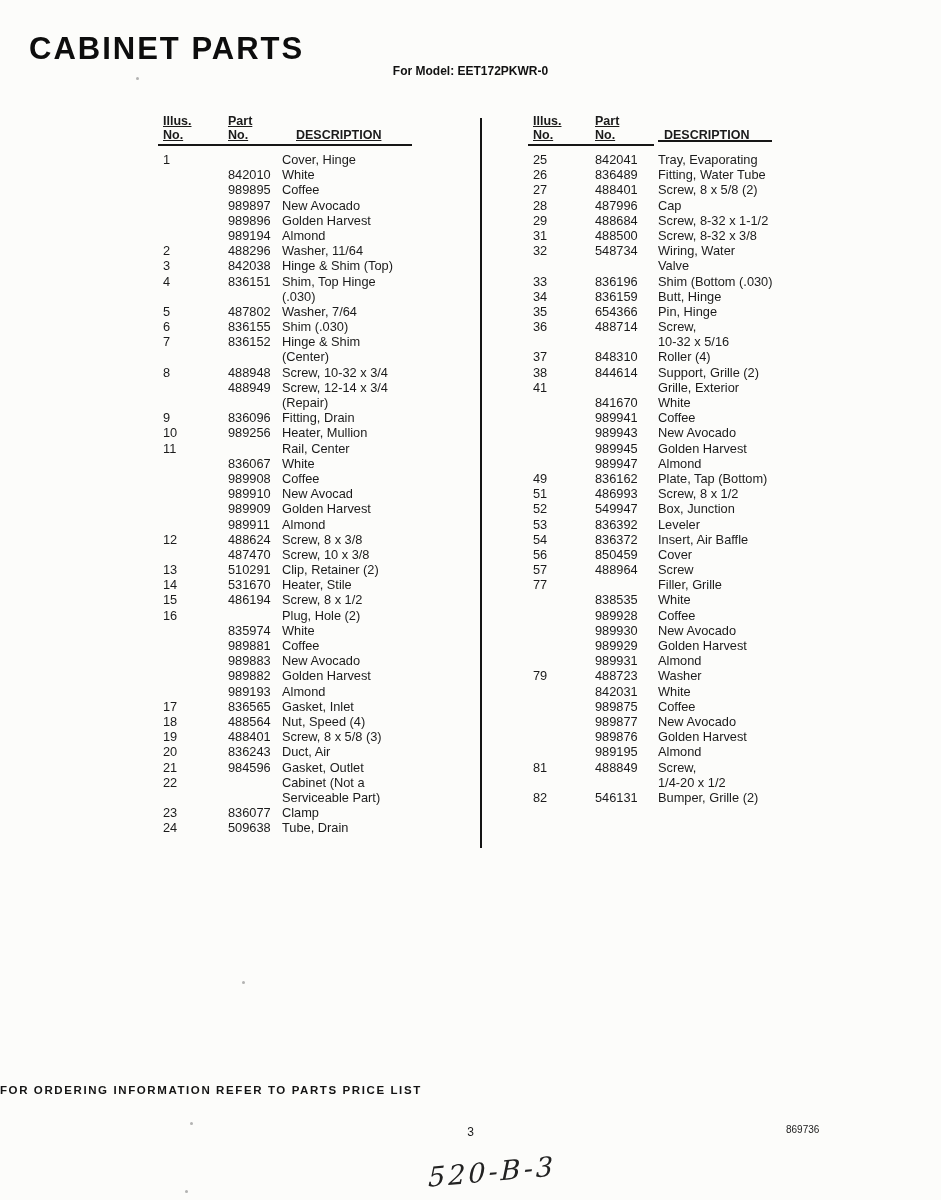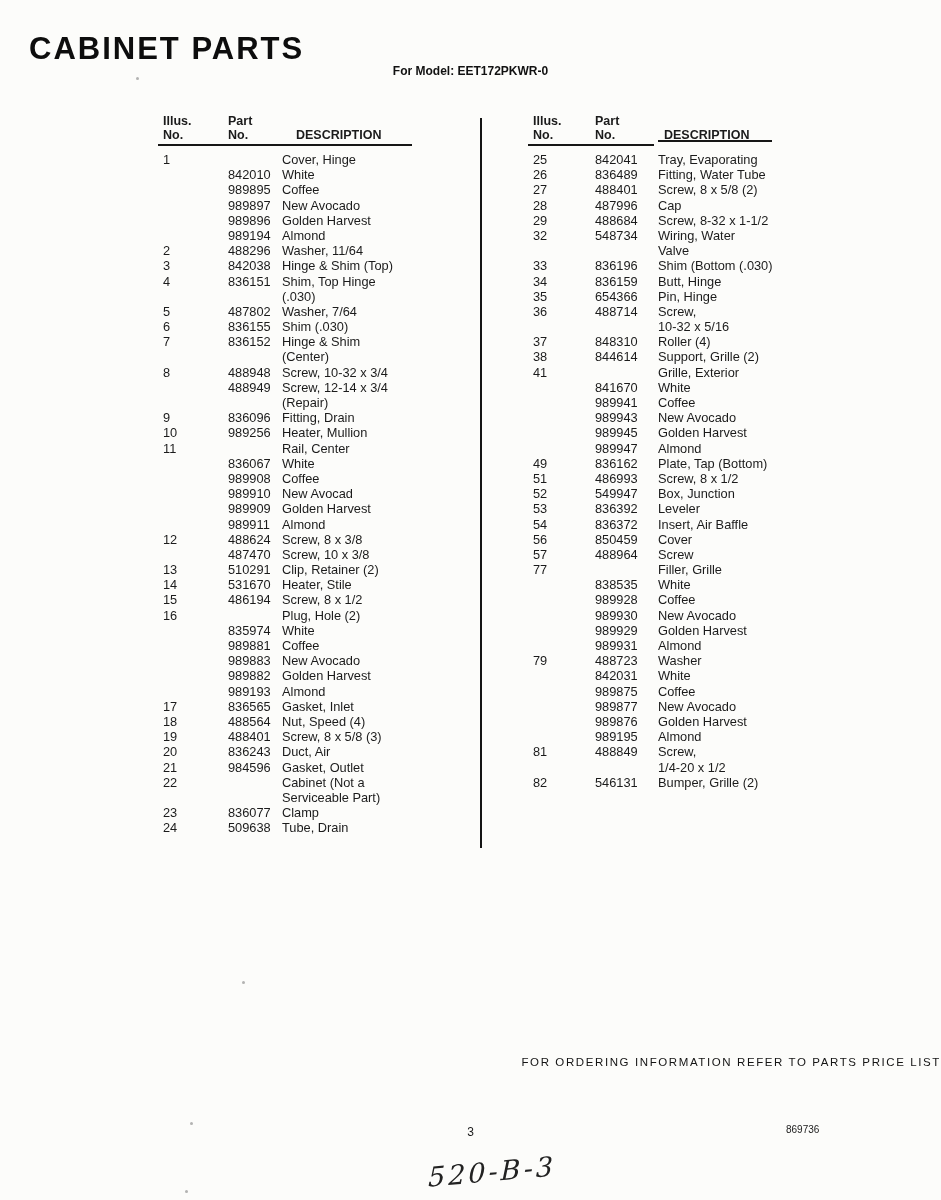--- a/index.html
+++ b/index.html
@@ -26,21 +26,21 @@
   }
 
   .parts-table { position:absolute; top:112px; }
   .parts-table.left  { left:158px; width:290px; }
   .parts-table.right { left:528px; width:348px; }
 
   .thead {
     display:flex; align-items:flex-end;
     height:30px; font-weight:bold; font-size:12.5px; line-height:13.5px;
   }
-  .thead .h span { display:block; }
+  .thead .h span { display:block;text-decoration:underline; }
 
   .c-illus { width:62px; padding-left:5px; box-sizing:border-box; }
   .c-part  { padding-left:8px; box-sizing:border-box; }
   .left  .c-part { width:62px; }
   .right .c-part { width:68px; padding-left:5px; }
   .c-desc { flex:1; }
   .left  .desc-label { display:inline-block; margin-left:14px; }
   .right .desc-label { display:inline-block; margin-left:6px; }
 
   .rule { background:#161616; height:2px; }
@@ -55,22 +55,22 @@
     font-size:12.8px; line-height:15.2px;
     white-space:nowrap;
   }
 
   .divider {
     position:absolute; left:480px; top:118px;
     width:2px; height:730px; background:#141414;
   }
 
   .ordering-note {
-    position:absolute; top:1056px; left:0; width:100%;
-    text-align:right; font-size:11.5px; font-weight:normal;
+    position:absolute; top:1084px; left:0; width:100%;
+    text-align:left; font-size:11.5px; font-weight:bold;
     letter-spacing:1.6px; color:#141414;
   }
   .page-number {
     position:absolute; top:1125px; left:0; width:100%;
     text-align:center; font-size:12px;
   }
   .doc-number {
     position:absolute; top:1124px; left:786px;
     font-size:10px;
   }
@@ -377,20 +377,25 @@
           <div class="c-illus">28</div>
           <div class="c-part">487996</div>
           <div class="c-desc">Cap</div>
         </div>
         <div class="row">
           <div class="c-illus">29</div>
           <div class="c-part">488684</div>
           <div class="c-desc">Screw, 8-32 x 1-1/2</div>
         </div>
         <div class="row">
+          <div class="c-illus">31</div>
+          <div class="c-part">488500</div>
+          <div class="c-desc">Screw, 8-32 x 3/8</div>
+        </div>
+        <div class="row">
           <div class="c-illus">32</div>
           <div class="c-part">548734</div>
           <div class="c-desc">Wiring, Water</div>
         </div>
         <div class="row">
           <div class="c-illus"></div>
           <div class="c-part"></div>
           <div class="c-desc">Valve</div>
         </div>
         <div class="row">

